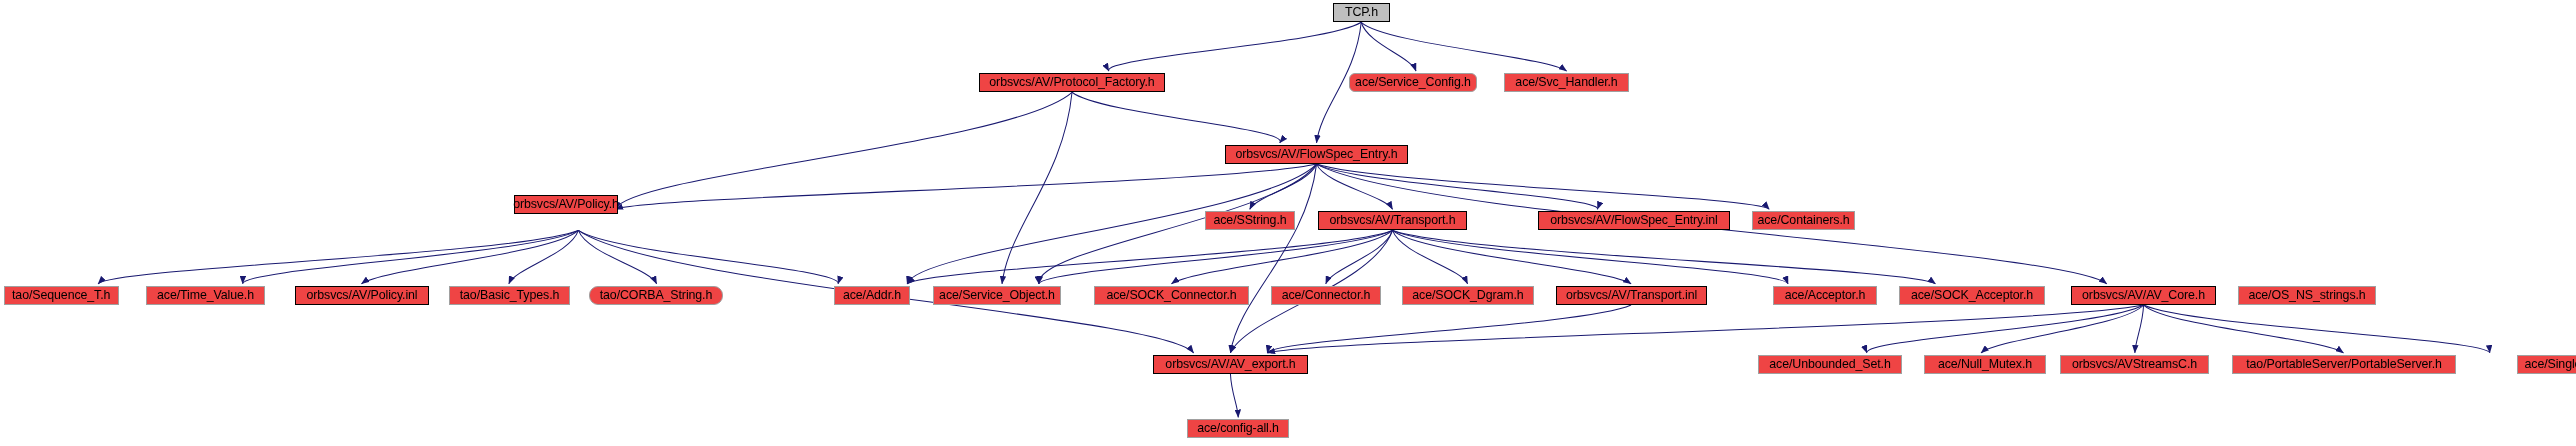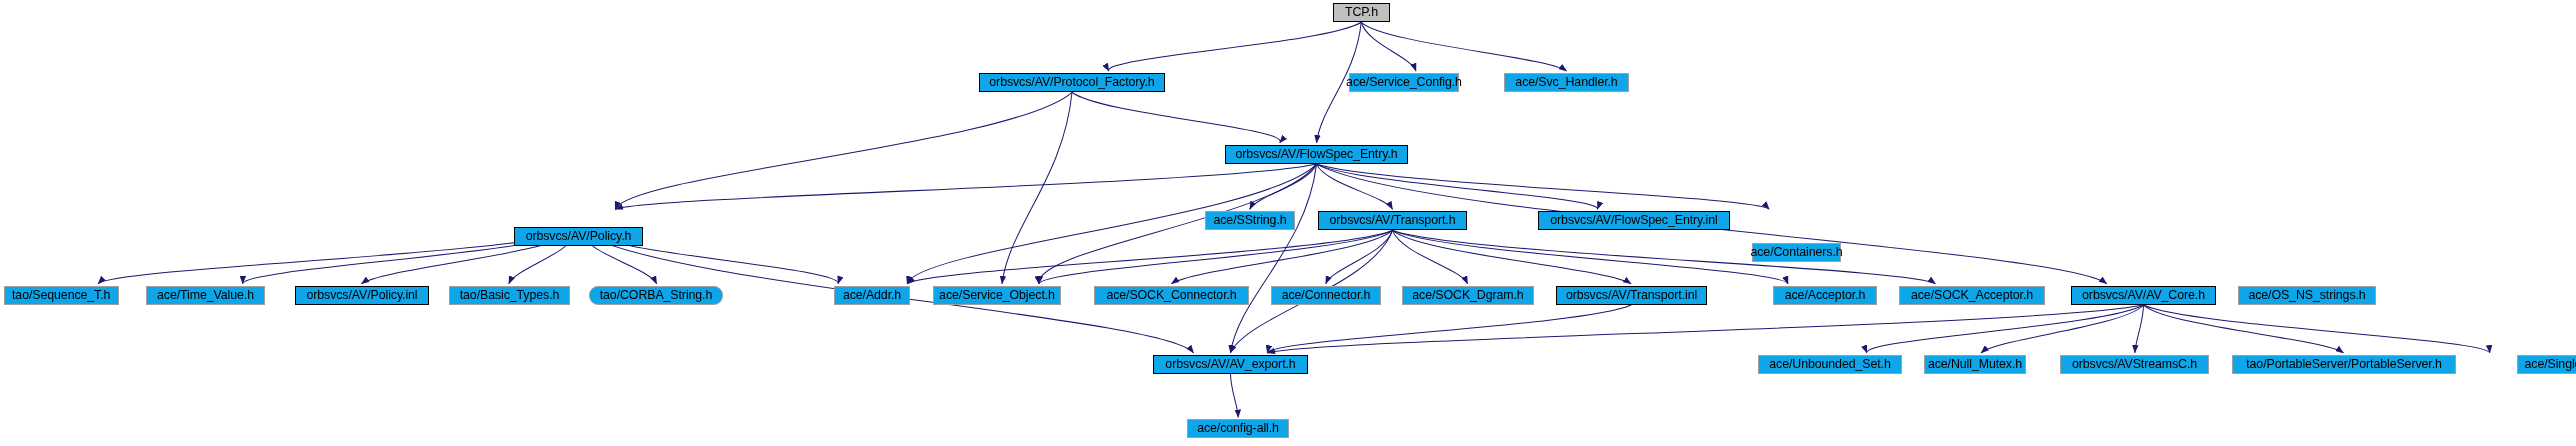--- a/index.html
+++ b/index.html
@@ -25,21 +25,21 @@
     pointer-events: none;
   }
   .node {
     position: absolute;
     box-sizing: border-box;
     display: flex;
     align-items: center;
     justify-content: center;
     height: 19.3px;
     padding: 0 5.5px;
-    background: #0ea5e9;
+    background: #ef4444;
     border: 0.9px solid #a0a0a0;
     color: #000000;
     font-size: 12.4px;
     line-height: 12.4px;
     white-space: nowrap;
     letter-spacing: -0.1px;
   }
   .node.bold {
     border: 1.5px solid #000000;
   }
@@ -95,45 +95,45 @@
       <path d="M2327.5,331 C2286.64,354.4 2021.05,367.4 2027,383" fill="none" stroke="#191970" stroke-width="1.1" marker-end="url(#ah)"></path>
       <path d="M2327.5,331 C2306.32,354.4 2168.65,367.4 2151,383" fill="none" stroke="#191970" stroke-width="1.1" marker-end="url(#ah)"></path>
       <path d="M2327.5,331 C2326.36,354.4 2318.95,367.4 2318,383" fill="none" stroke="#191970" stroke-width="1.1" marker-end="url(#ah)"></path>
       <path d="M2327.5,331 C2353.54,354.4 2522.8,367.4 2544.5,383" fill="none" stroke="#191970" stroke-width="1.1" marker-end="url(#ah)"></path>
       <path d="M2327.5,331 C2377.42,354.4 2701.9,367.4 2703.5,383" fill="none" stroke="#191970" stroke-width="1.1" marker-end="url(#ah)"></path>
       <path d="M1336,406 C1337.02,427.15 1343.65,438.9 1344.5,453" fill="none" stroke="#191970" stroke-width="1.1" marker-end="url(#ah)"></path>
     </svg>
   <div id="nodes">
       <div class="node root" style="left: 1333px; top: 2.8px; width: 57px;">TCP.h</div>
       <div class="node bold" style="left: 979px; top: 73px; width: 186px;">orbsvcs/AV/Protocol_Factory.h</div>
-      <div class="node" style="left: 1349px; top: 73px; width: 110px;">ace/Service_Config.h</div>
+      <div class="node" style="left: 1349px; top: 73px; width: 128px; border-radius: 6px;">ace/Service_Config.h</div>
       <div class="node" style="left: 1504px; top: 73px; width: 125px;">ace/Svc_Handler.h</div>
       <div class="node bold" style="left: 1225px; top: 145px; width: 183px;">orbsvcs/AV/FlowSpec_Entry.h</div>
-      <div class="node bold" style="left: 514px; top: 227px; width: 129px;">orbsvcs/AV/Policy.h</div>
+      <div class="node bold" style="left: 514px; top: 195px; width: 104px;">orbsvcs/AV/Policy.h</div>
       <div class="node" style="left: 1205px; top: 211px; width: 90px;">ace/SString.h</div>
       <div class="node bold" style="left: 1318px; top: 211px; width: 149px;">orbsvcs/AV/Transport.h</div>
       <div class="node bold" style="left: 1538px; top: 211px; width: 192px;">orbsvcs/AV/FlowSpec_Entry.inl</div>
-      <div class="node" style="left: 1752px; top: 211px; width: 89px; margin-top: 32px;">ace/Containers.h</div>
+      <div class="node" style="left: 1752px; top: 211px; width: 103px;">ace/Containers.h</div>
       <div class="node" style="left: 3.7px; top: 286px; width: 115px;">tao/Sequence_T.h</div>
       <div class="node" style="left: 146px; top: 286px; width: 119px;">ace/Time_Value.h</div>
       <div class="node bold" style="left: 295px; top: 286px; width: 134px;">orbsvcs/AV/Policy.inl</div>
       <div class="node" style="left: 449px; top: 286px; width: 121px;">tao/Basic_Types.h</div>
       <div class="node" style="left: 589px; top: 286px; width: 134px; border-radius: 9px;">tao/CORBA_String.h</div>
       <div class="node" style="left: 834px; top: 286px; width: 76px;">ace/Addr.h</div>
       <div class="node" style="left: 933px; top: 286px; width: 128px;">ace/Service_Object.h</div>
       <div class="node" style="left: 1094px; top: 286px; width: 155px;">ace/SOCK_Connector.h</div>
       <div class="node" style="left: 1271px; top: 286px; width: 110px;">ace/Connector.h</div>
       <div class="node" style="left: 1402px; top: 286px; width: 132px;">ace/SOCK_Dgram.h</div>
       <div class="node bold" style="left: 1556px; top: 286px; width: 151px;">orbsvcs/AV/Transport.inl</div>
       <div class="node" style="left: 1773px; top: 286px; width: 104px;">ace/Acceptor.h</div>
       <div class="node" style="left: 1899px; top: 286px; width: 146px;">ace/SOCK_Acceptor.h</div>
       <div class="node bold" style="left: 2071px; top: 286px; width: 145px;">orbsvcs/AV/AV_Core.h</div>
       <div class="node" style="left: 2238px; top: 286px; width: 138px;">ace/OS_NS_strings.h</div>
       <div class="node bold" style="left: 1153px; top: 355px; width: 155px;">orbsvcs/AV/AV_export.h</div>
       <div class="node" style="left: 1758px; top: 355px; width: 144px;">ace/Unbounded_Set.h</div>
-      <div class="node" style="left: 1924px; top: 355px; width: 102px;">ace/Null_Mutex.h</div>
+      <div class="node" style="left: 1924px; top: 355px; width: 122px;">ace/Null_Mutex.h</div>
       <div class="node" style="left: 2060px; top: 355px; width: 149px;">orbsvcs/AVStreamsC.h</div>
       <div class="node" style="left: 2232px; top: 355px; width: 224px;">tao/PortableServer/PortableServer.h</div>
       <div class="node" style="left: 2477px; top: 355px; width: 99px; margin-left: 40px;">ace/Singleton.h</div>
       <div class="node" style="left: 1187px; top: 419px; width: 102px;">ace/config-all.h</div>
     </div>
 </div>
 
 
 </body></html>

